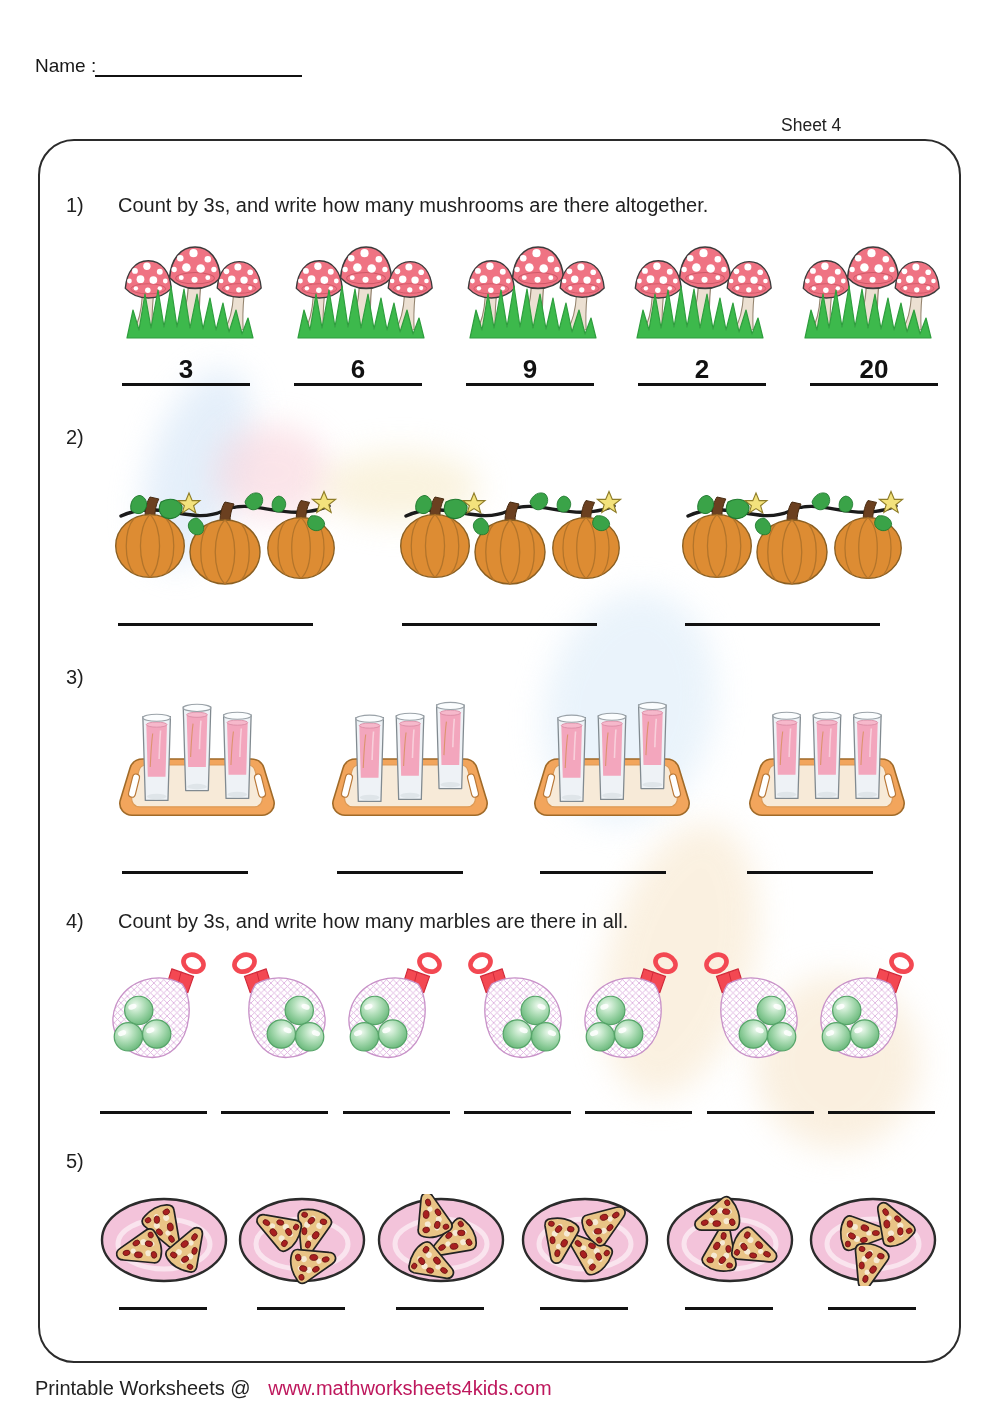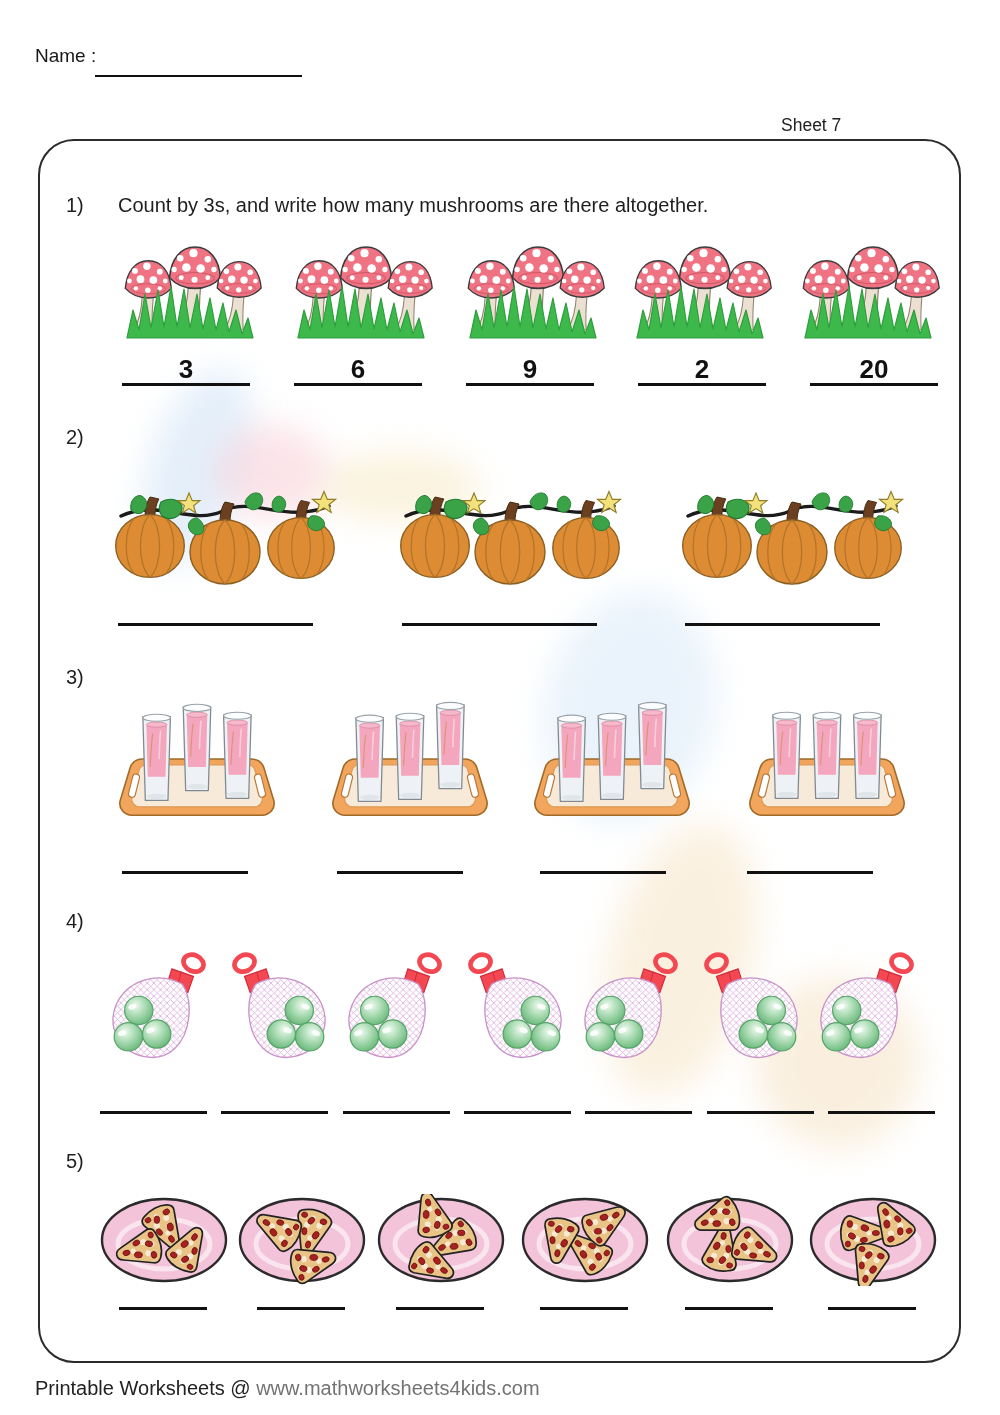--- a/index.html
+++ b/index.html
@@ -2,37 +2,37 @@
 <html><head>
 <meta charset="utf-8">
 <style>
   html,body{margin:0;padding:0;background:#fff;}
   .page{position:relative;width:1000px;height:1415px;background:#fff;overflow:hidden;
         font-family:"Liberation Sans",sans-serif;color:#1f1f1f;}
   .abs{position:absolute;}
   
   .wm{position:absolute;border-radius:50%;filter:blur(16px);opacity:.55;z-index:0;}
   
-  .name-label{left:35px;top:45px;font-size:19px;color:#181818;}
+  .name-label{left:35px;top:55px;font-size:19px;color:#181818;}
   .name-line{left:95px;top:75px;width:207px;border-bottom:2px solid #111;height:0;}
   .main-box{left:38px;top:139px;width:919px;height:1220px;border:2.5px solid #2b2b2b;border-radius:36px;z-index:1;}
   .title-pill{left:50%;top:108px;transform:translateX(-50%);background:#fff;border:3px solid #161616;
               border-radius:28px;padding:5px 26px;font-size:32px;font-weight:bold;color:#2b2b2b;
               z-index:2;white-space:nowrap;letter-spacing:.5px;}
   .sheet-label{left:781px;top:115px;font-size:17.5px;color:#222;z-index:2;}
   
   .q-num{position:absolute;left:66px;width:40px;font-size:20px;color:#1f1f1f;z-index:2;}
   .q-text{position:absolute;left:118px;font-size:20px;color:#1f1f1f;z-index:2;white-space:nowrap;text-align:center;}
   .art{position:absolute;z-index:2;}
   .answer{position:absolute;z-index:2;height:34px;border-bottom:3px solid #111;
           display:flex;align-items:flex-end;justify-content:center;
           font-weight:bold;font-size:26px;color:#111;line-height:1;padding-bottom:1px;}
   
   .footer{left:35px;top:1377px;font-size:20px;color:#222;z-index:2;}
-  .footer .link{color:#737373;}
+  .footer .link{color:#be185d;margin-left:12px;}
 </style>
 </head>
 <body>
 
 <div class="page">
 
   <div class="wm" style="left:150px;top:365px;width:95px;height:205px;background:#cfe2f6;transform:rotate(18deg);"></div>
   <div class="wm" style="left:215px;top:425px;width:115px;height:95px;background:#f8cfd8;"></div>
   <div class="wm" style="left:320px;top:452px;width:160px;height:70px;background:#f6e9c4;"></div>
   <div class="wm" style="left:545px;top:590px;width:170px;height:235px;background:#d9eaf8;transform:rotate(12deg);"></div>
@@ -176,21 +176,21 @@
         <use href="#slice" xlink:href="#slice" transform="translate(0,-14) rotate(150)"></use>
         <use href="#slice" xlink:href="#slice" transform="translate(-23,9) rotate(255)"></use>
         <use href="#slice" xlink:href="#slice" transform="translate(23,10) rotate(30)"></use>
       </g>
     </defs>
   </svg>
 
   <div class="abs name-label">Name :</div>
   <div class="abs name-line"></div>
   <div class="abs main-box"></div>
-  <div class="abs sheet-label">Sheet 7</div>
+  <div class="abs sheet-label">Sheet 4</div>
 
   <span class="q-num" style="top:194px">1)</span>
   <span class="q-text" style="top:194px">Count by 3s, and write how many mushrooms are there altogether.</span>
   <svg class="art" style="left:115px;top:232px" width="150" height="112" viewBox="0 0 150 112">
       <use href="#mushroom-group" xlink:href="#mushroom-group"></use>
     </svg>
   <svg class="art" style="left:286px;top:232px" width="150" height="112" viewBox="0 0 150 112">
       <use href="#mushroom-group" xlink:href="#mushroom-group"></use>
     </svg>
   <svg class="art" style="left:458px;top:232px" width="150" height="112" viewBox="0 0 150 112">
@@ -234,20 +234,21 @@
     </svg>
   <svg class="art" style="left:743px;top:700px" width="168" height="126" viewBox="0 0 170 128">
       <use href="#tray-c" xlink:href="#tray-c"></use>
     </svg>
   <div class="answer" style="left:122px;top:836px;width:126px"></div>
   <div class="answer" style="left:337px;top:836px;width:126px"></div>
   <div class="answer" style="left:540px;top:836px;width:126px"></div>
   <div class="answer" style="left:747px;top:836px;width:126px"></div>
 
   <span class="q-num" style="top:910px">4)</span>
+  <span class="q-text" style="top:910px">Count by 3s, and write how many marbles are there in all.</span>
   <svg class="art" style="left:101px;top:950px" width="118" height="118" viewBox="0 0 125 125">
       <use href="#bag-r" xlink:href="#bag-r"></use>
     </svg>
   <svg class="art" style="left:219px;top:950px" width="118" height="118" viewBox="0 0 125 125">
       <use href="#bag-l" xlink:href="#bag-l"></use>
     </svg>
   <svg class="art" style="left:337px;top:950px" width="118" height="118" viewBox="0 0 125 125">
       <use href="#bag-r" xlink:href="#bag-r"></use>
     </svg>
   <svg class="art" style="left:455px;top:950px" width="118" height="118" viewBox="0 0 125 125">

